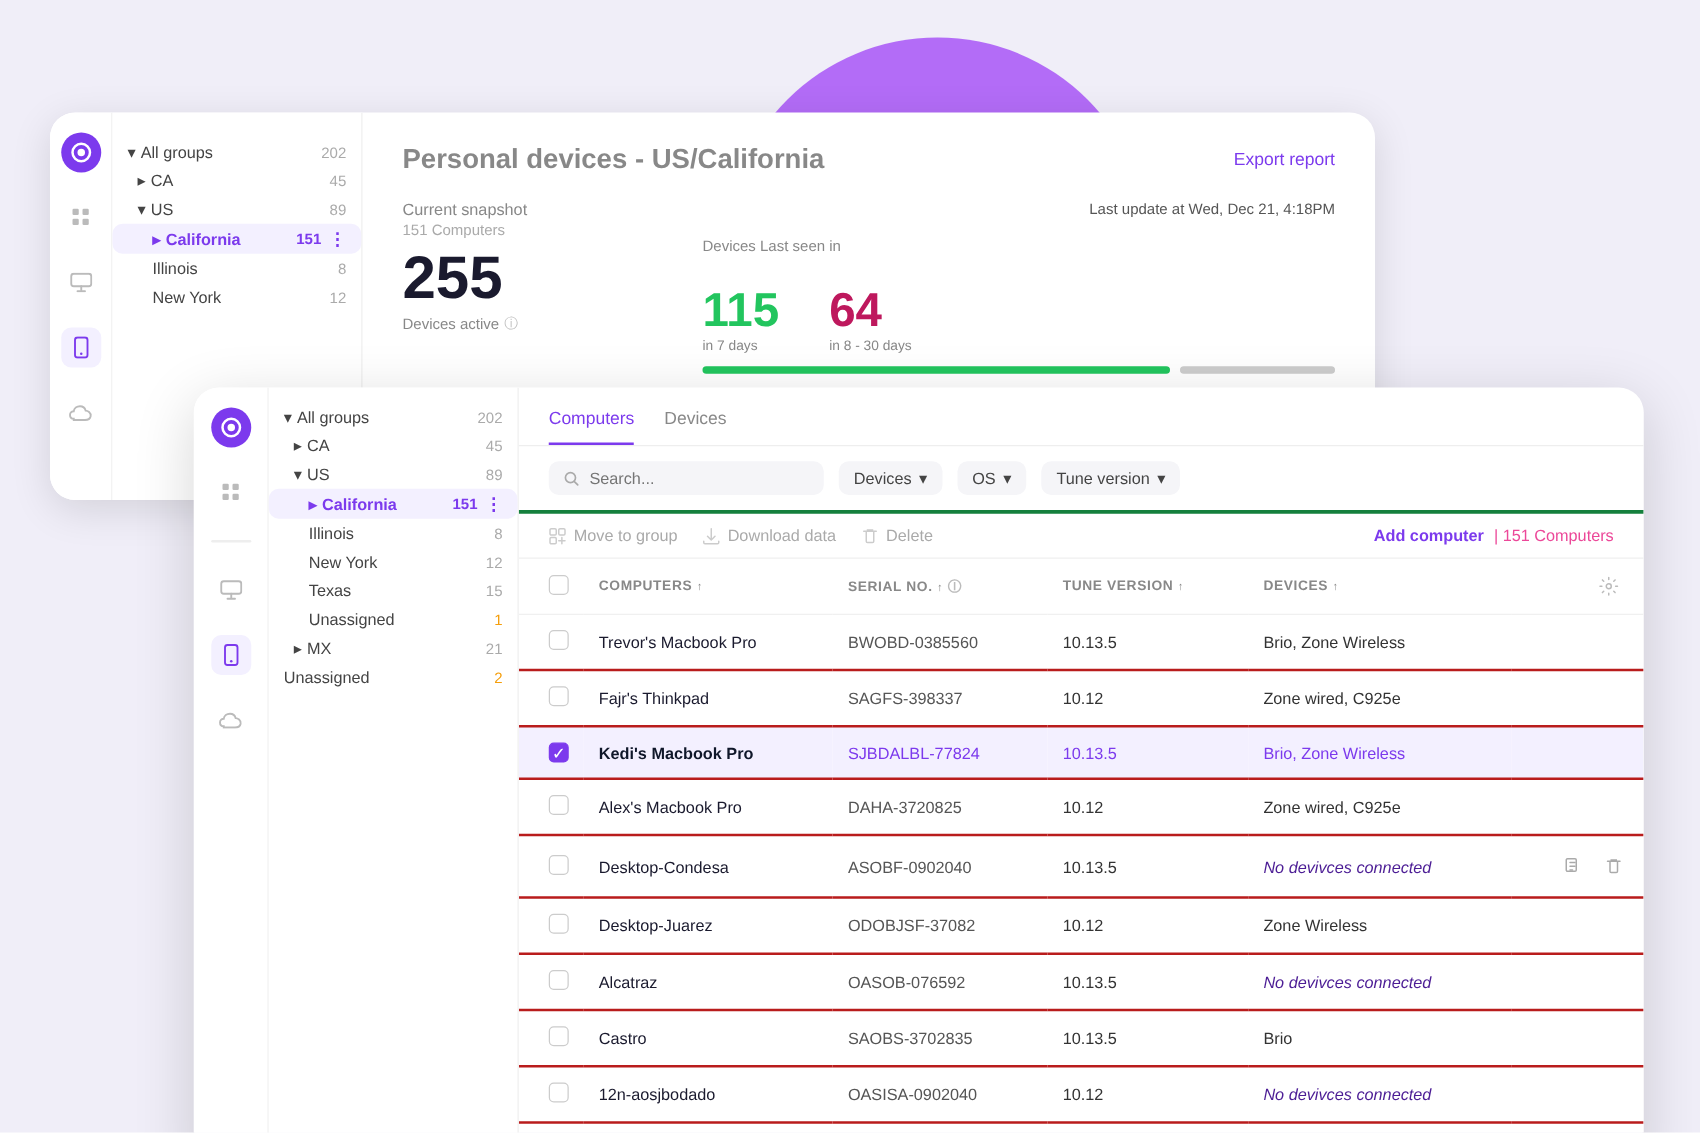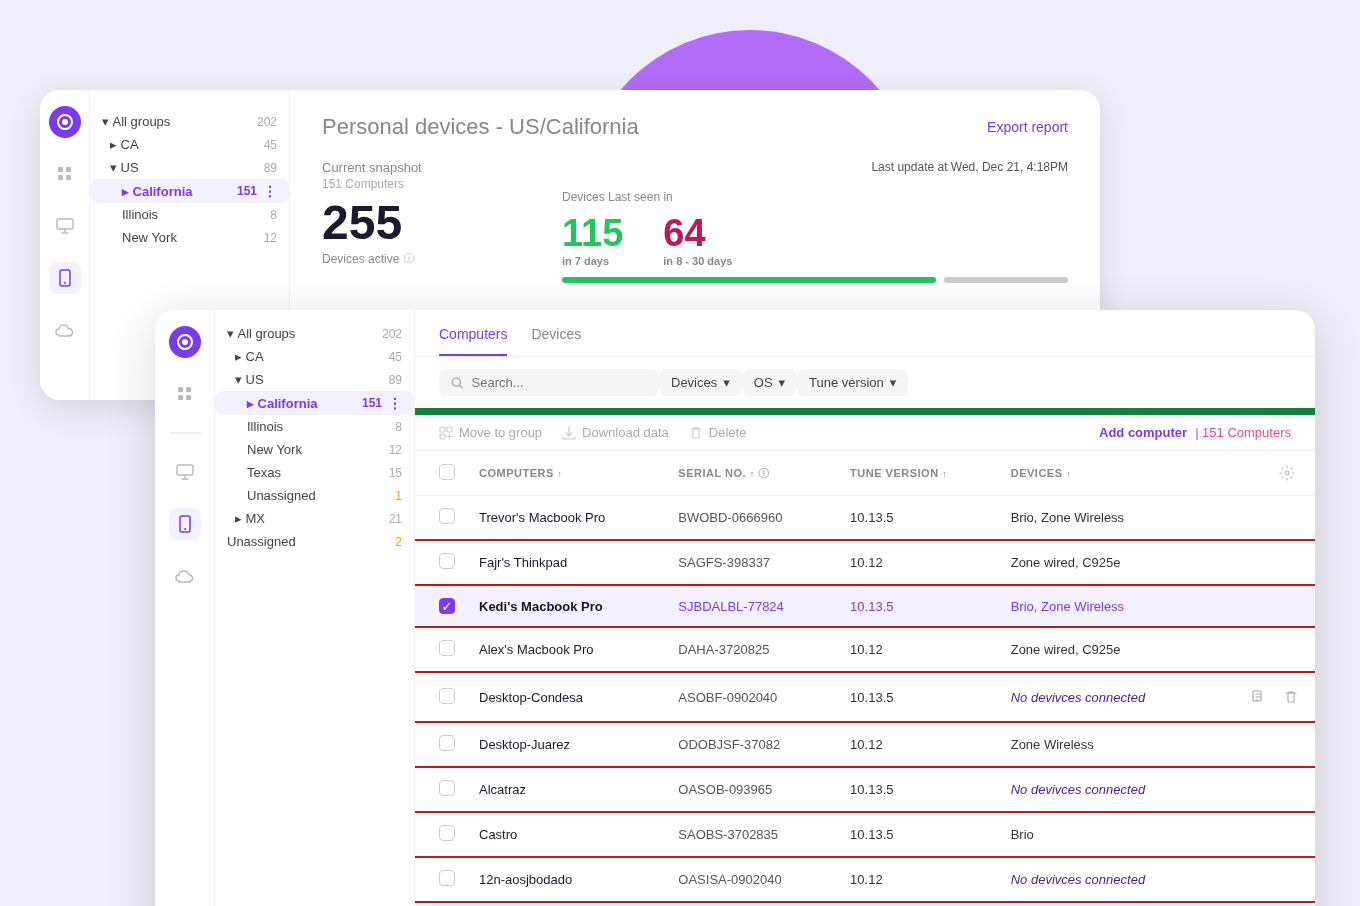--- a/index.html
+++ b/index.html
@@ -96,21 +96,21 @@
     }
 
     .back-title {
       font-size: 22px;
       font-weight: 700;
       color: #1a1a2e;
     }
 
     .back-title span {
       color: #888;
-      font-weight: 400;
+      font-weight: 700;
     }
 
     .export-btn {
       color: #7c3aed;
       font-size: 14px;
       cursor: pointer;
       font-weight: 500;
     }
 
     .back-snapshot {
@@ -162,21 +162,21 @@
       margin-bottom: 16px;
     }
 
     .last-update span {
       color: #555;
     }
 
     .devices-last-seen-label {
       font-size: 12px;
       color: #888;
-      margin-bottom: 8px;
+      margin-bottom: 24px;
     }
 
     .devices-stats {
       display: flex;
       gap: 40px;
       margin-bottom: 10px;
     }
 
     .stat-item .stat-num {
       font-size: 38px;
@@ -184,21 +184,20 @@
       color: #22c55e;
     }
 
     .stat-item .stat-num.gray {
       color: #be185d;
     }
 
     .stat-item .stat-days {
       font-size: 11px;
       color: #888;
-      font-weight: bold;
     }
 
     .progress-bars {
       display: flex;
       gap: 8px;
       align-items: center;
     }
 
     .progress-green {
       height: 6px;
@@ -311,22 +310,23 @@
 
     .tab.active {
       color: #7c3aed;
       border-bottom: 2px solid #7c3aed;
     }
 
     
     .filters-row {
       display: flex;
       align-items: flex-start;
+      gap: 12px;
       padding: 12px 24px;
-      border-bottom: 7px solid #15803d;
+      border-bottom: 3px solid #15803d;
     }
 
     .search-box {
       display: flex;
       align-items: center;
       gap: 8px;
       background: #f5f5f8;
       border-radius: 8px;
       padding: 6px 12px;
       width: 220px;
@@ -835,21 +835,21 @@
                   <path d="M8 1v1.5M8 13.5V15M1 8h1.5M13.5 8H15M2.93 2.93l1.06 1.06M12.01 12.01l1.06 1.06M2.93 13.07l1.06-1.06M12.01 3.99l1.06-1.06" stroke="#bbb" stroke-width="1.2" stroke-linecap="round"></path>
                 </svg>
               </div>
             </th>
           </tr>
         </thead>
         <tbody id="table-body">
         <tr>
               <td><div class="cb"></div></td>
               <td><span class="computer-name">Trevor's Macbook Pro</span></td>
-              <td class="serial-num">BWOBD-0666960</td>
+              <td class="serial-num">BWOBD-0385560</td>
               <td class="tune-version">10.13.5</td>
               <td>Brio, Zone Wireless</td>
               <td></td>
             </tr>
             <tr>
               <td><div class="cb"></div></td>
               <td><span class="computer-name">Fajr's Thinkpad</span></td>
               <td class="serial-num">SAGFS-398337</td>
               <td class="tune-version">10.12</td>
               <td>Zone wired, C925e</td>
@@ -897,21 +897,21 @@
               <td><div class="cb"></div></td>
               <td><span class="computer-name">Desktop-Juarez</span></td>
               <td class="serial-num">ODOBJSF-37082</td>
               <td class="tune-version">10.12</td>
               <td>Zone Wireless</td>
               <td></td>
             </tr>
             <tr>
               <td><div class="cb"></div></td>
               <td><span class="computer-name">Alcatraz</span></td>
-              <td class="serial-num">OASOB-093965</td>
+              <td class="serial-num">OASOB-076592</td>
               <td class="tune-version">10.13.5</td>
               <td class="no-devices">No devivces connected</td>
               <td></td>
             </tr>
             <tr>
               <td><div class="cb"></div></td>
               <td><span class="computer-name">Castro</span></td>
               <td class="serial-num">SAOBS-3702835</td>
               <td class="tune-version">10.13.5</td>
               <td>Brio</td>

